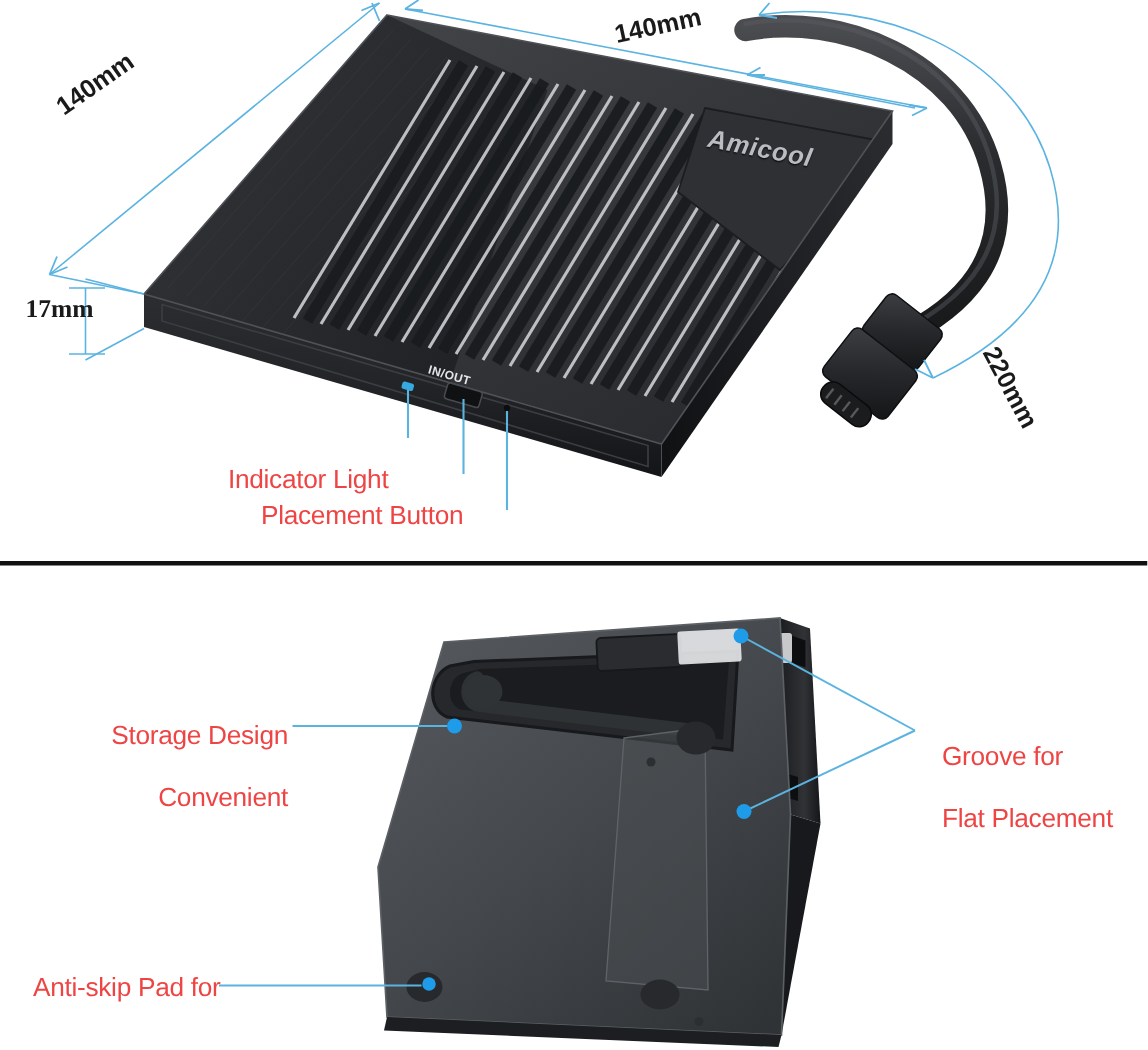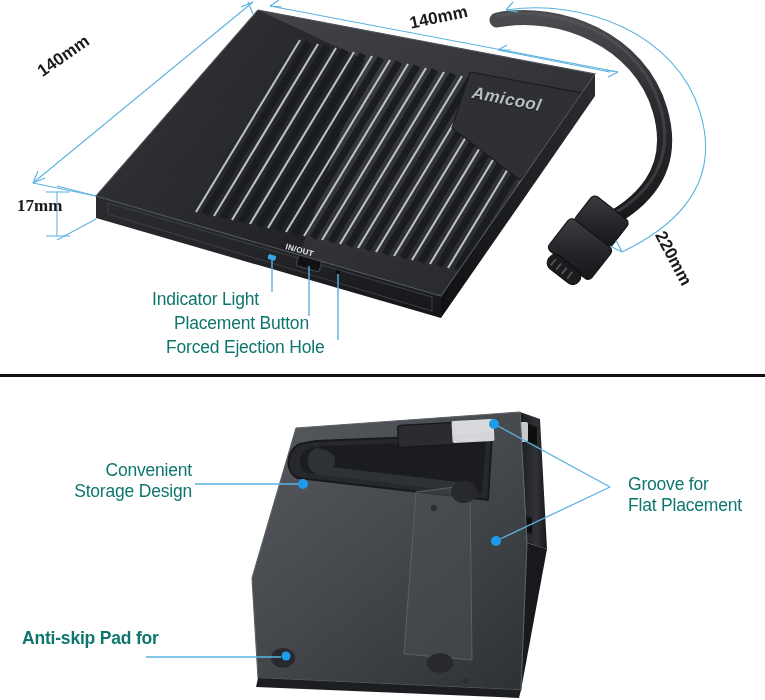--- a/index.html
+++ b/index.html
@@ -16,21 +16,21 @@
 
   .lbl{
     position:absolute;
     color:#231f20;
     font-family:"Liberation Sans",sans-serif;
     white-space:pre;
     line-height:1.22;
     letter-spacing:-0.2px;
   }
   .dim{font-size:17px;font-weight:600;color:#1a1a1a;letter-spacing:0px;}
-  .feat{font-size:17.5px;font-weight:400;color:#0f766e;}
+  .feat{font-size:17.5px;font-weight:400;color:#ef4444;margin-top:20px;}
   .feat.l{text-align:left;}
 
   .divider{
     position:absolute;left:0;top:374px;width:765px;height:3px;
     background:#111111;
   }
 </style>
 </head>
 <body>
 
@@ -268,29 +268,28 @@
               font-size:17px;font-weight:700;font-style:italic;color:#b9bcc0;
               text-shadow:0 1px 1px rgba(0,0,0,.65);letter-spacing:.5px;">Amicool</div>
 
   <div class="lbl" style="left:287px;top:242px;transform:rotate(16deg);transform-origin:left top;
               font-size:8px;font-weight:700;color:#e3e5e7;letter-spacing:.3px;">IN/OUT</div>
 
   <div class="lbl feat l" style="left:152px;top:289px;">Indicator Light</div>
 
   <div class="lbl feat l" style="left:174px;top:313px;">Placement Button</div>
 
-  <div class="lbl feat l" style="left:166px;top:337px;">Forced Ejection Hole</div>
 
   <div style="position:absolute;left:72px;top:460px;width:120px;text-align:right;">
+    <div class="lbl feat" style="position:static;text-align:right;">Storage Design</div>
     <div class="lbl feat" style="position:static;text-align:right;">Convenient</div>
-    <div class="lbl feat" style="position:static;text-align:right;">Storage Design</div>
   </div>
 
   <div style="position:absolute;left:628px;top:474px;width:140px;text-align:left;">
     <div class="lbl feat" style="position:static;">Groove for</div>
     <div class="lbl feat" style="position:static;">Flat Placement</div>
   </div>
 
   <div style="position:absolute;left:22px;top:628px;width:170px;text-align:left;">
-    <div class="lbl feat" style="position:static;font-weight:bold;">Anti-skip Pad for</div>
+    <div class="lbl feat" style="position:static;">Anti-skip Pad for</div>
   </div>
 
 </div>
 
 </body></html>

